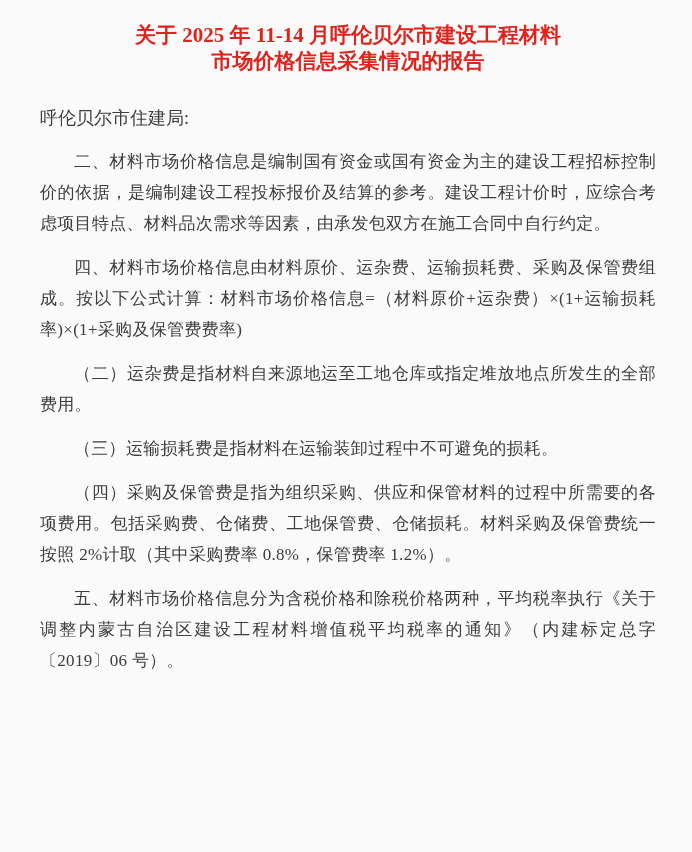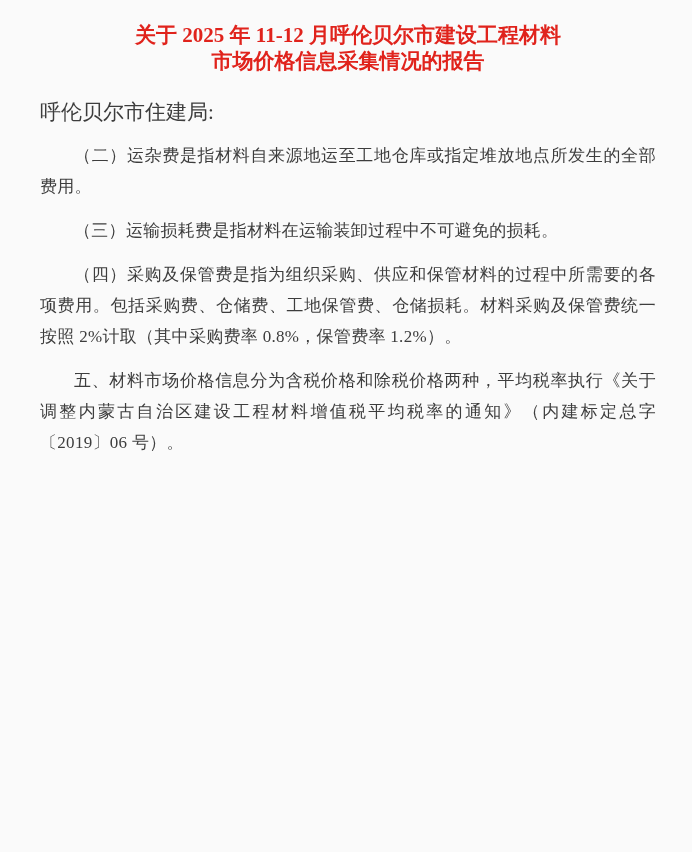--- a/index.html
+++ b/index.html
@@ -22,40 +22,42 @@
     text-align: center;
     color: #e0231c;
     font-weight: bold;
     font-size: 21px;
     line-height: 1.25;
     margin: 0;
   }
   .doc-title.line1 { margin-top: 12px; }
   .doc-title.line2 { }
   .salutation {
-    margin-top: 22px;
-    font-size: 21px;
+    margin-top: 28px;
+    font-size: 18px;
     line-height: 30px;
   }
   p.para {
     font-size: 17px;
     line-height: 31px;
     margin: 13px 0 0 0;
     text-indent: 2em;
     text-align: justify;
     letter-spacing: 0.3px;
   }
 </style>
 </head>
 <body>
 
 <div class="page">
-  <h1 class="doc-title line1">关于 2025 年 11-12 月呼伦贝尔市建设工程材料</h1>
+  <h1 class="doc-title line1">关于 2025 年 11-14 月呼伦贝尔市建设工程材料</h1>
   <h1 class="doc-title line2">市场价格信息采集情况的报告</h1>
 
   <div class="salutation">呼伦贝尔市住建局:</div>
 
+  <p class="para">二、材料市场价格信息是编制国有资金或国有资金为主的建设工程招标控制价的依据，是编制建设工程投标报价及结算的参考。建设工程计价时，应综合考虑项目特点、材料品次需求等因素，由承发包双方在施工合同中自行约定。</p>
+  <p class="para">四、材料市场价格信息由材料原价、运杂费、运输损耗费、采购及保管费组成。按以下公式计算：材料市场价格信息=（材料原价+运杂费）×(1+运输损耗率)×(1+采购及保管费费率)</p>
   <p class="para">（二）运杂费是指材料自来源地运至工地仓库或指定堆放地点所发生的全部费用。</p>
   <p class="para">（三）运输损耗费是指材料在运输装卸过程中不可避免的损耗。</p>
   <p class="para">（四）采购及保管费是指为组织采购、供应和保管材料的过程中所需要的各项费用。包括采购费、仓储费、工地保管费、仓储损耗。材料采购及保管费统一按照 2%计取（其中采购费率 0.8%，保管费率 1.2%）。</p>
   <p class="para">五、材料市场价格信息分为含税价格和除税价格两种，平均税率执行《关于调整内蒙古自治区建设工程材料增值税平均税率的通知》（内建标定总字〔2019〕06 号）。</p>
 
 </div>
 
 </body></html>

